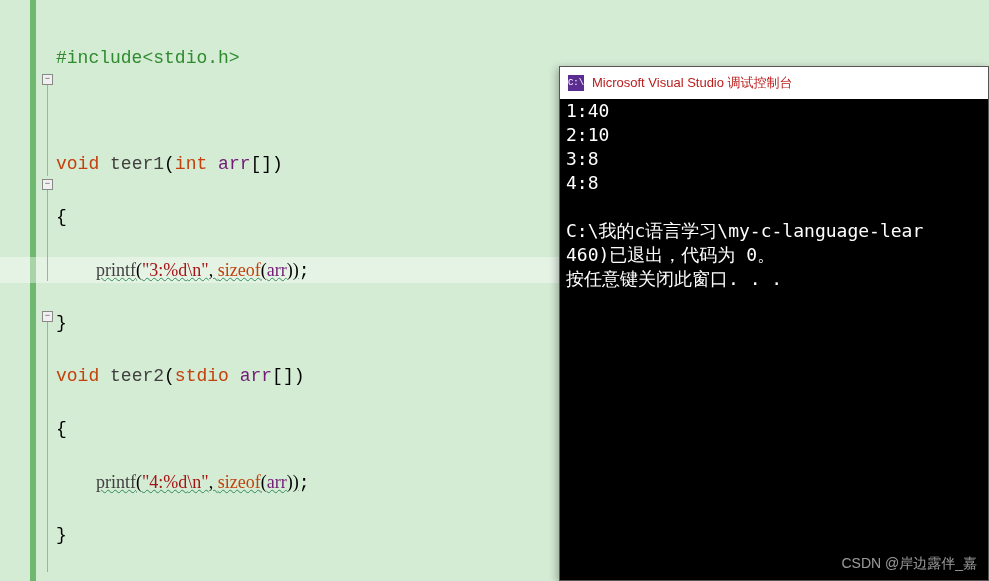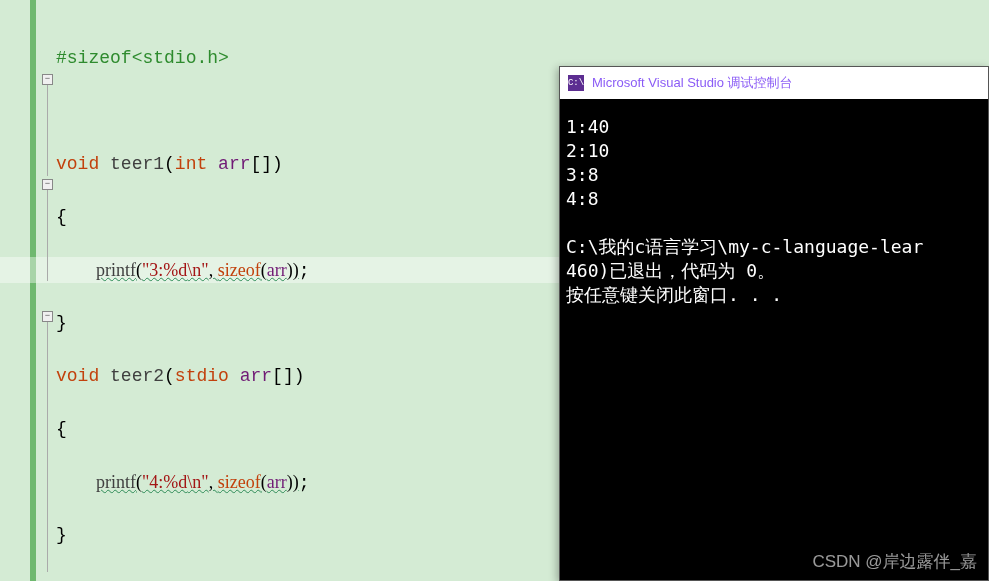--- a/index.html
+++ b/index.html
@@ -100,56 +100,56 @@
       background: #5c2d91;
       color: #fff;
       font-size: 9px;
       display: flex;
       align-items: center;
       justify-content: center;
     }
     .console-title {
       font-family: "Microsoft YaHei", sans-serif;
       font-size: 13px;
-      color: #8b5cf6;
+      color: #b91c1c;
     }
     .console-body {
-      padding: 16px 6px;
+      padding: 0 6px;
       font-family: "SimSun", "Consolas", monospace;
       font-size: 18px;
       line-height: 24px;
       color: #fff;
       white-space: pre;
     }
     .watermark {
       position: absolute;
       right: 12px;
       bottom: 8px;
       font-family: "Microsoft YaHei", sans-serif;
-      font-size: 17px;
+      font-size: 14px;
       color: rgba(255,255,255,0.6);
     }
   </style>
 </head>
 <body>
 
 <div class="editor-pane">
   <div class="gutter-bar"></div>
 
   <div class="highlight-line" style="top:257px"></div>
 
   <div class="fold-box" style="top:74px">−</div>
   <div class="fold-line" style="top:85px;height:91px"></div>
   <div class="fold-box" style="top:179px">−</div>
   <div class="fold-line" style="top:190px;height:91px"></div>
   <div class="fold-box" style="top:311px">−</div>
   <div class="fold-line" style="top:322px;height:250px"></div>
 
   <div class="code-area">
-<span class="code-line"><span class="kw-green">#sizeof</span><span class="kw-green">&lt;stdio.h&gt;</span></span>
+<span class="code-line"><span class="kw-green">#include</span><span class="kw-green">&lt;stdio.h&gt;</span></span>
 <span class="code-line"></span>
 <span class="code-line"><span class="kw-blue">void</span> <span class="ident">teer1</span>(<span class="kw-blue">int</span> <span class="param">arr</span><span class="op">[]</span>)</span>
 <span class="code-line"><span class="op">{</span></span>
 <span class="code-line"><span class="indent"></span><span class="ident wavy">printf</span><span class="wavy">(<span class="str">"3:%d</span><span class="str">\n</span><span class="str">"</span>, <span class="kw-blue">sizeof</span>(<span class="param">arr</span>))</span>;</span>
 <span class="code-line"><span class="op">}</span></span>
 <span class="code-line"><span class="kw-blue">void</span> <span class="ident">teer2</span>(<span class="kw-blue">stdio</span> <span class="param">arr</span><span class="op">[]</span>)</span>
 <span class="code-line"><span class="op">{</span></span>
 <span class="code-line"><span class="indent"></span><span class="ident wavy">printf</span><span class="wavy">(<span class="str">"4:%d</span><span class="str">\n</span><span class="str">"</span>, <span class="kw-blue">sizeof</span>(<span class="param">arr</span>))</span>;</span>
 <span class="code-line"><span class="op">}</span></span>
 <span class="code-line"></span>

